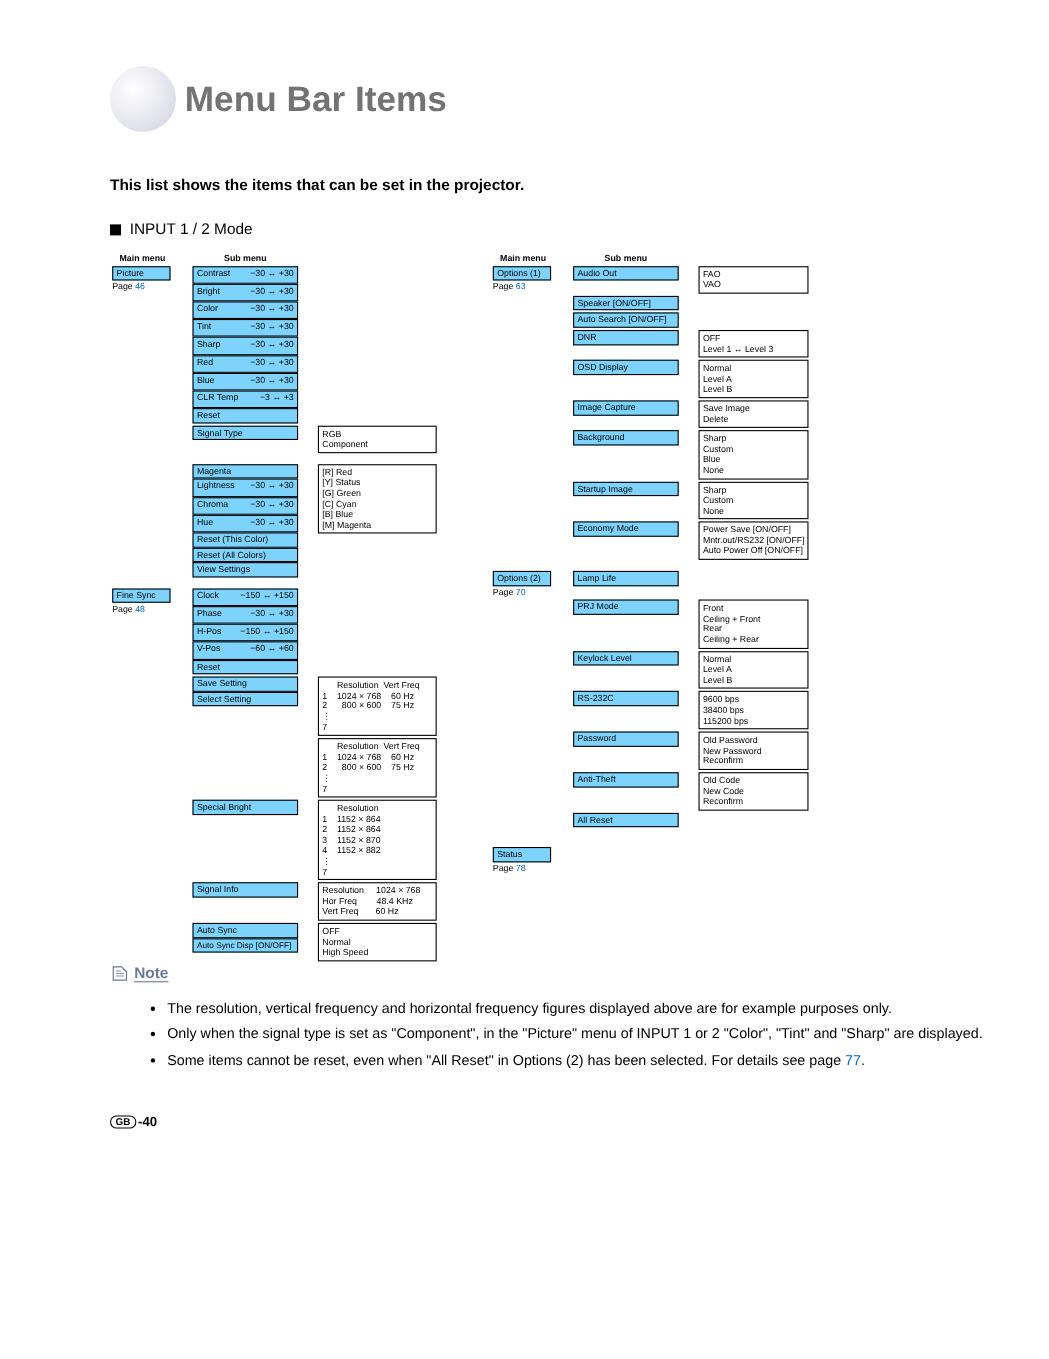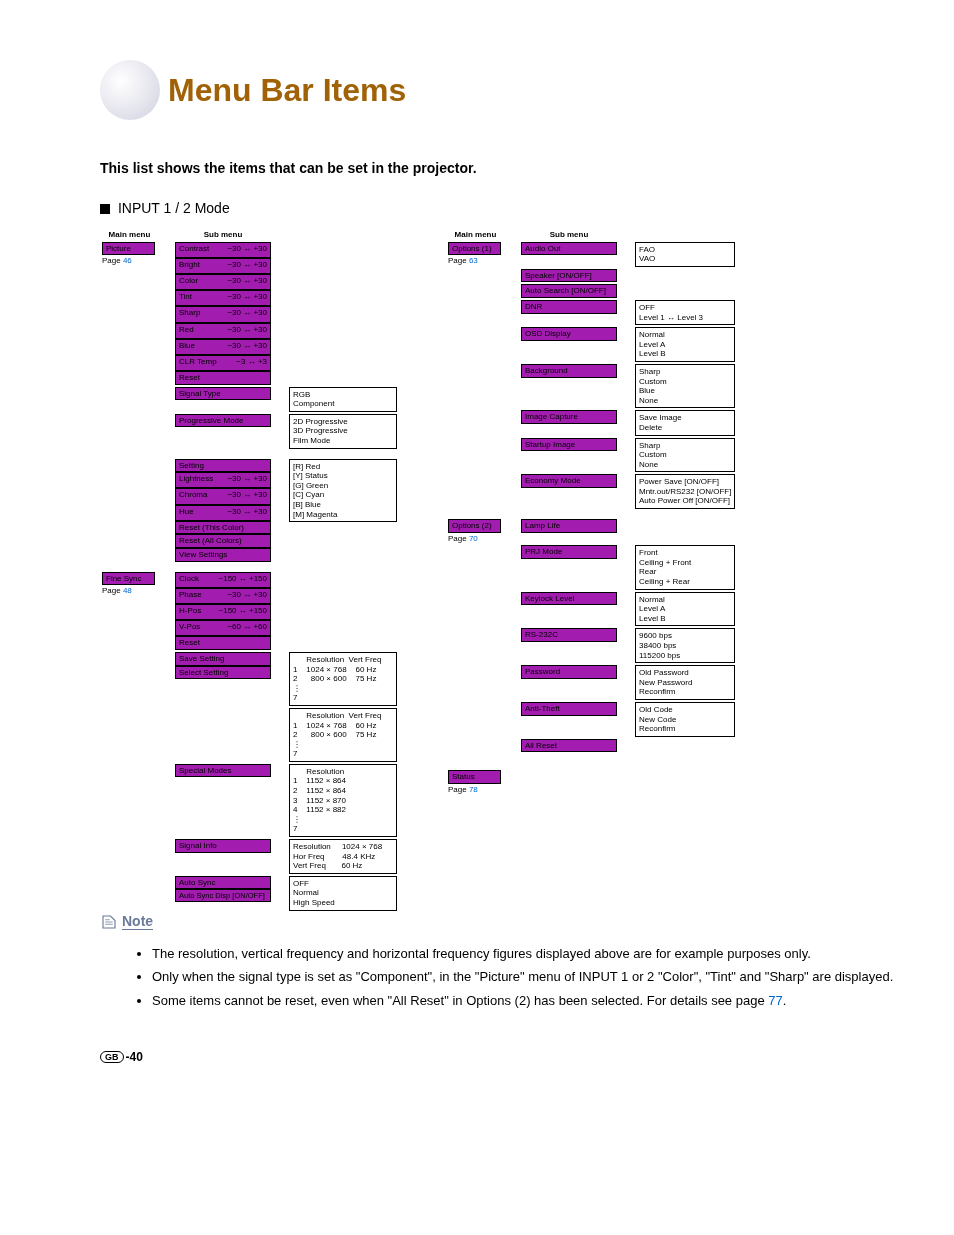--- a/index.html
+++ b/index.html
@@ -21,21 +21,21 @@
   .title-circle {
     width: 60px;
     height: 60px;
     background: radial-gradient(circle at 35% 35%, #fff 0%, #e8e8f0 50%, #d0d0e0 100%);
     border-radius: 50%;
     margin-right: 8px;
   }
   .title {
     font-size: 32px;
     font-weight: bold;
-    color: #a16207;
+    color: #737373;
     text-align: center;
   }
   .subtitle {
     font-size: 14px;
     font-weight: bold;
     margin-bottom: 24px;
   }
   .mode-header {
     font-size: 14px;
     font-weight: normal;
@@ -61,21 +61,21 @@
   .col-left { width: 330px; }
   .col-right { width: 330px; }
   .col-head {
     font-weight: bold;
     font-size: 8px;
     text-align: center;
   }
   .box {
     border: 1px solid #000;
     padding: 1px 3px;
-    background: #a21caf;
+    background: #7dd3fc;
     display: inline-block;
     font-size: 8px;
     white-space: nowrap;
   }
   .main-box { width: 45px; }
   .sub-box { width: 88px; }
   .info-box {
     border: 1px solid #000;
     padding: 2px 3px;
     font-size: 8px;
@@ -180,40 +180,29 @@
         <tr>
           <td></td>
               <td></td>
           <td><div class="box sub-box">Signal Type</div></td>
           <td></td>
           <td>
                 <div class="info-box" style="white-space:pre">RGB
 Component</div>
               </td>
         </tr>
-        <tr>
-          <td></td>
-              <td></td>
-          <td><div class="box sub-box">Progressive Mode</div></td>
-          <td></td>
-          <td>
-                <div class="info-box" style="white-space:pre">2D Progressive
-3D Progressive
-Film Mode</div>
-              </td>
-        </tr>
 
         <tr>
               <td colspan="5" style="height:6px"></td>
             </tr>
         <tr>
           <td></td>
               <td></td>
           <td>
-            <div class="box sub-box">Setting</div>
+            <div class="box sub-box">Magenta</div>
             <div class="box sub-box"><span class="rng"><span class="l">Lightness</span><span class="r">−30 ↔ +30</span></span></div>
             <div class="box sub-box"><span class="rng"><span class="l">Chroma</span><span class="r">−30 ↔ +30</span></span></div>
             <div class="box sub-box"><span class="rng"><span class="l">Hue</span><span class="r">−30 ↔ +30</span></span></div>
             <div class="box sub-box">Reset (This Color)</div>
             <div class="box sub-box">Reset (All Colors)</div>
             <div class="box sub-box">View Settings</div>
           </td>
           <td></td>
           <td style="vertical-align:top">
                 <div class="info-box" style="white-space:pre">[R] Red
@@ -264,21 +253,21 @@
             <div class="info-box" style="white-space:pre;width:100px">      Resolution  Vert Freq
 1    1024 × 768    60 Hz
 2      800 × 600    75 Hz
 ⋮
 7</div>
           </td>
         </tr>
         <tr>
           <td></td>
               <td></td>
-          <td><div class="box sub-box">Special Modes</div></td>
+          <td><div class="box sub-box">Special Bright</div></td>
           <td></td>
           <td>
                 <div class="info-box" style="white-space:pre;width:100px">      Resolution
 1    1152 × 864
 2    1152 × 864
 3    1152 × 870
 4    1152 × 882
 ⋮
 7</div>
               </td>
@@ -369,37 +358,37 @@
               <td></td>
               <td>
                 <div class="info-box" style="white-space:pre">Normal
 Level A
 Level B</div>
               </td>
             </tr>
         <tr>
               <td></td>
               <td></td>
+              <td><div class="box sub-box">Image Capture</div></td>
+              <td></td>
+              <td>
+                <div class="info-box" style="white-space:pre">Save Image
+Delete</div>
+              </td>
+            </tr>
+        <tr>
+              <td></td>
+              <td></td>
               <td><div class="box sub-box">Background</div></td>
               <td></td>
               <td>
                 <div class="info-box" style="white-space:pre">Sharp
 Custom
 Blue
 None</div>
-              </td>
-            </tr>
-        <tr>
-              <td></td>
-              <td></td>
-              <td><div class="box sub-box">Image Capture</div></td>
-              <td></td>
-              <td>
-                <div class="info-box" style="white-space:pre">Save Image
-Delete</div>
               </td>
             </tr>
         <tr>
               <td></td>
               <td></td>
               <td><div class="box sub-box">Startup Image</div></td>
               <td></td>
               <td>
                 <div class="info-box" style="white-space:pre">Sharp
 Custom

